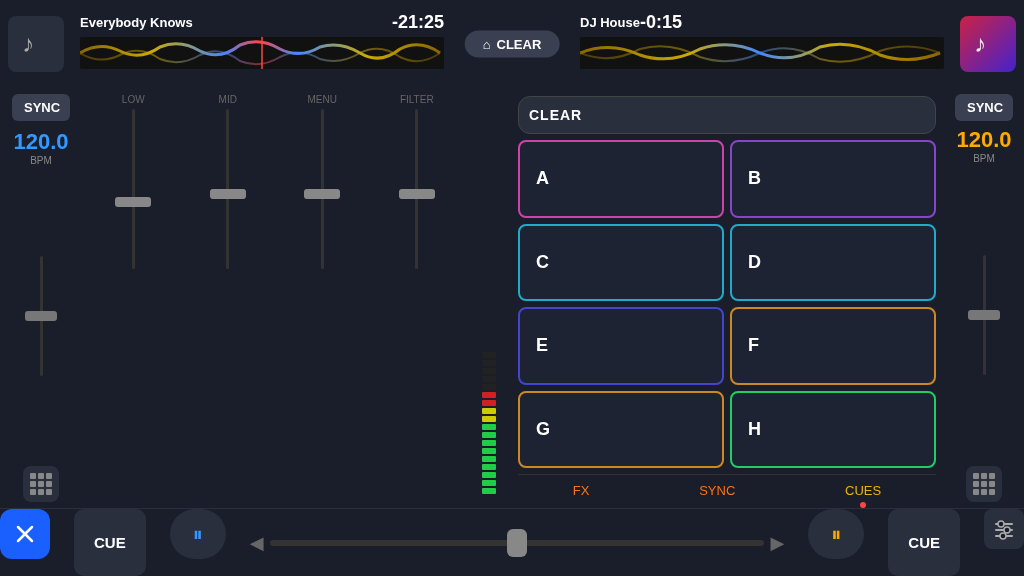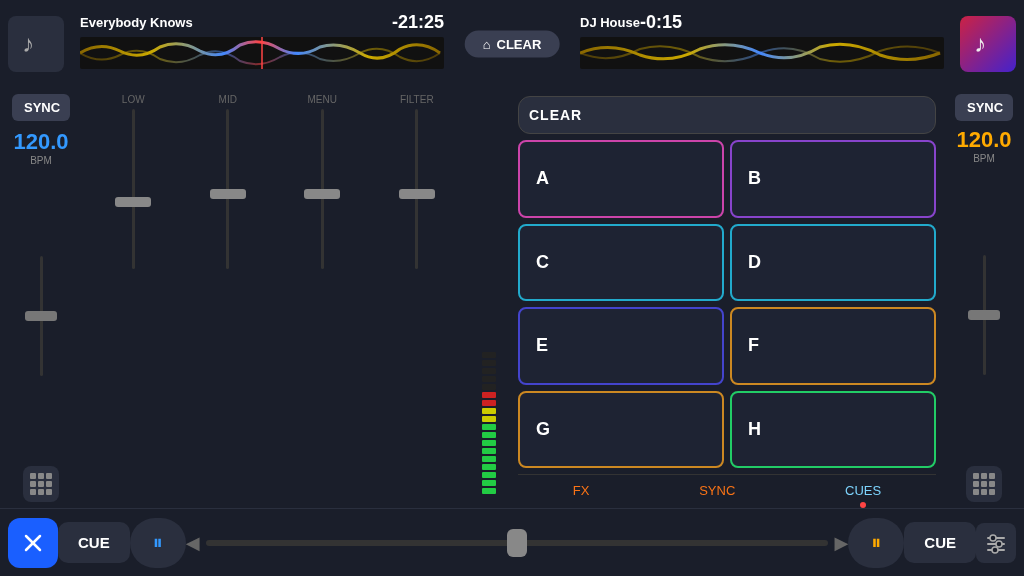--- a/index.html
+++ b/index.html
@@ -211,43 +211,42 @@
     .cue-tab {
       font-size: 13px;
       color: #f97316;
       cursor: pointer;
       padding: 2px 16px;
       background: none;
       border: none;
       position: relative;
     }
     .cue-tab.active {
-      color: #7dd3fc;
+      color: #eab308;
     }
     .cue-tab.active::after {
       content: '';
       display: block;
       width: 6px;
       height: 6px;
       background: #ff4444;
       border-radius: 50%;
       position: absolute;
       bottom: -8px;
       left: 50%;
       transform: translateX(-50%);
     }
 
     
     .bottom-bar {
       height: 68px;
       background: #1a1e2a;
       display: flex;
-      align-items: center;
-      padding: 0 8px;
-      gap: 0;
+      padding: 0 0;
+      gap: 24px;
       border-top: 1px solid #2a2f3e;
     }
     .x-btn {
       width: 50px;
       height: 50px;
       background: #1a5fff;
       border: none;
       border-radius: 12px;
       cursor: pointer;
       display: flex;

